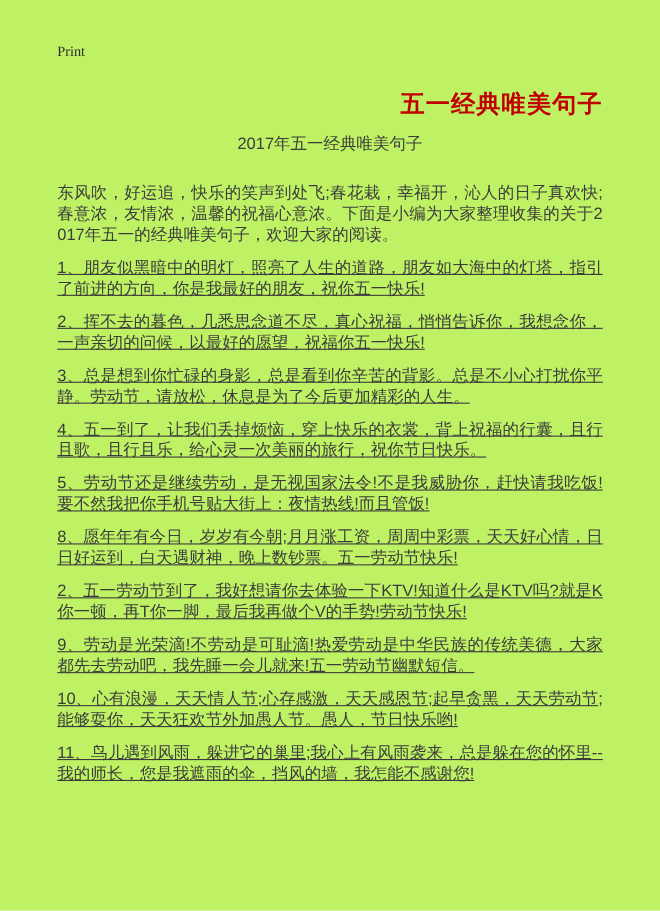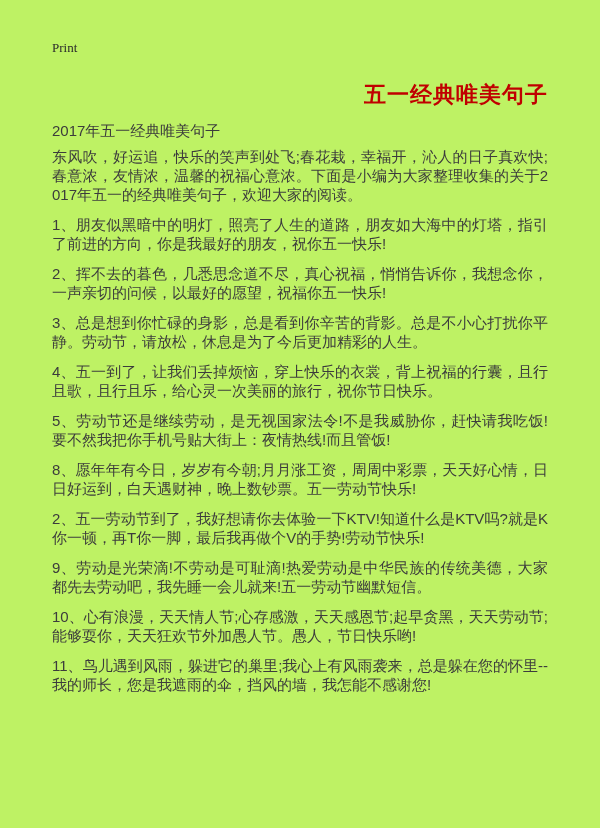--- a/index.html
+++ b/index.html
@@ -34,32 +34,33 @@
     line-height: 26px;
     font-weight: bold;
     color: #c00000;
     letter-spacing: 1px;
   }
   .subtitle {
     margin: 14px 0 0 0;
     font-size: 15px;
     line-height: 18px;
     color: #3c3c3c;
+    text-align: center;
   }
   .intro, .item {
     margin: 11px 0 0 0;
     font-size: 15px;
     line-height: 19px;
     text-align: justify;
     text-justify: inter-ideograph;
     color: #3c3c3c;
     word-break: break-all;
   }
-  .intro { margin-top: 7px; }
-  .item { margin-top: 11px; }
+  .intro { margin-top: 26px; }
+  .item { margin-top: 11px; text-decoration: underline; }
 </style>
 </head>
 <body>
 
 <div class="page">
   <div class="print-link">Print</div>
 
   <h1 class="doc-title">五一经典唯美句子</h1>
 
   <p class="subtitle">2017年五一经典唯美句子</p>

